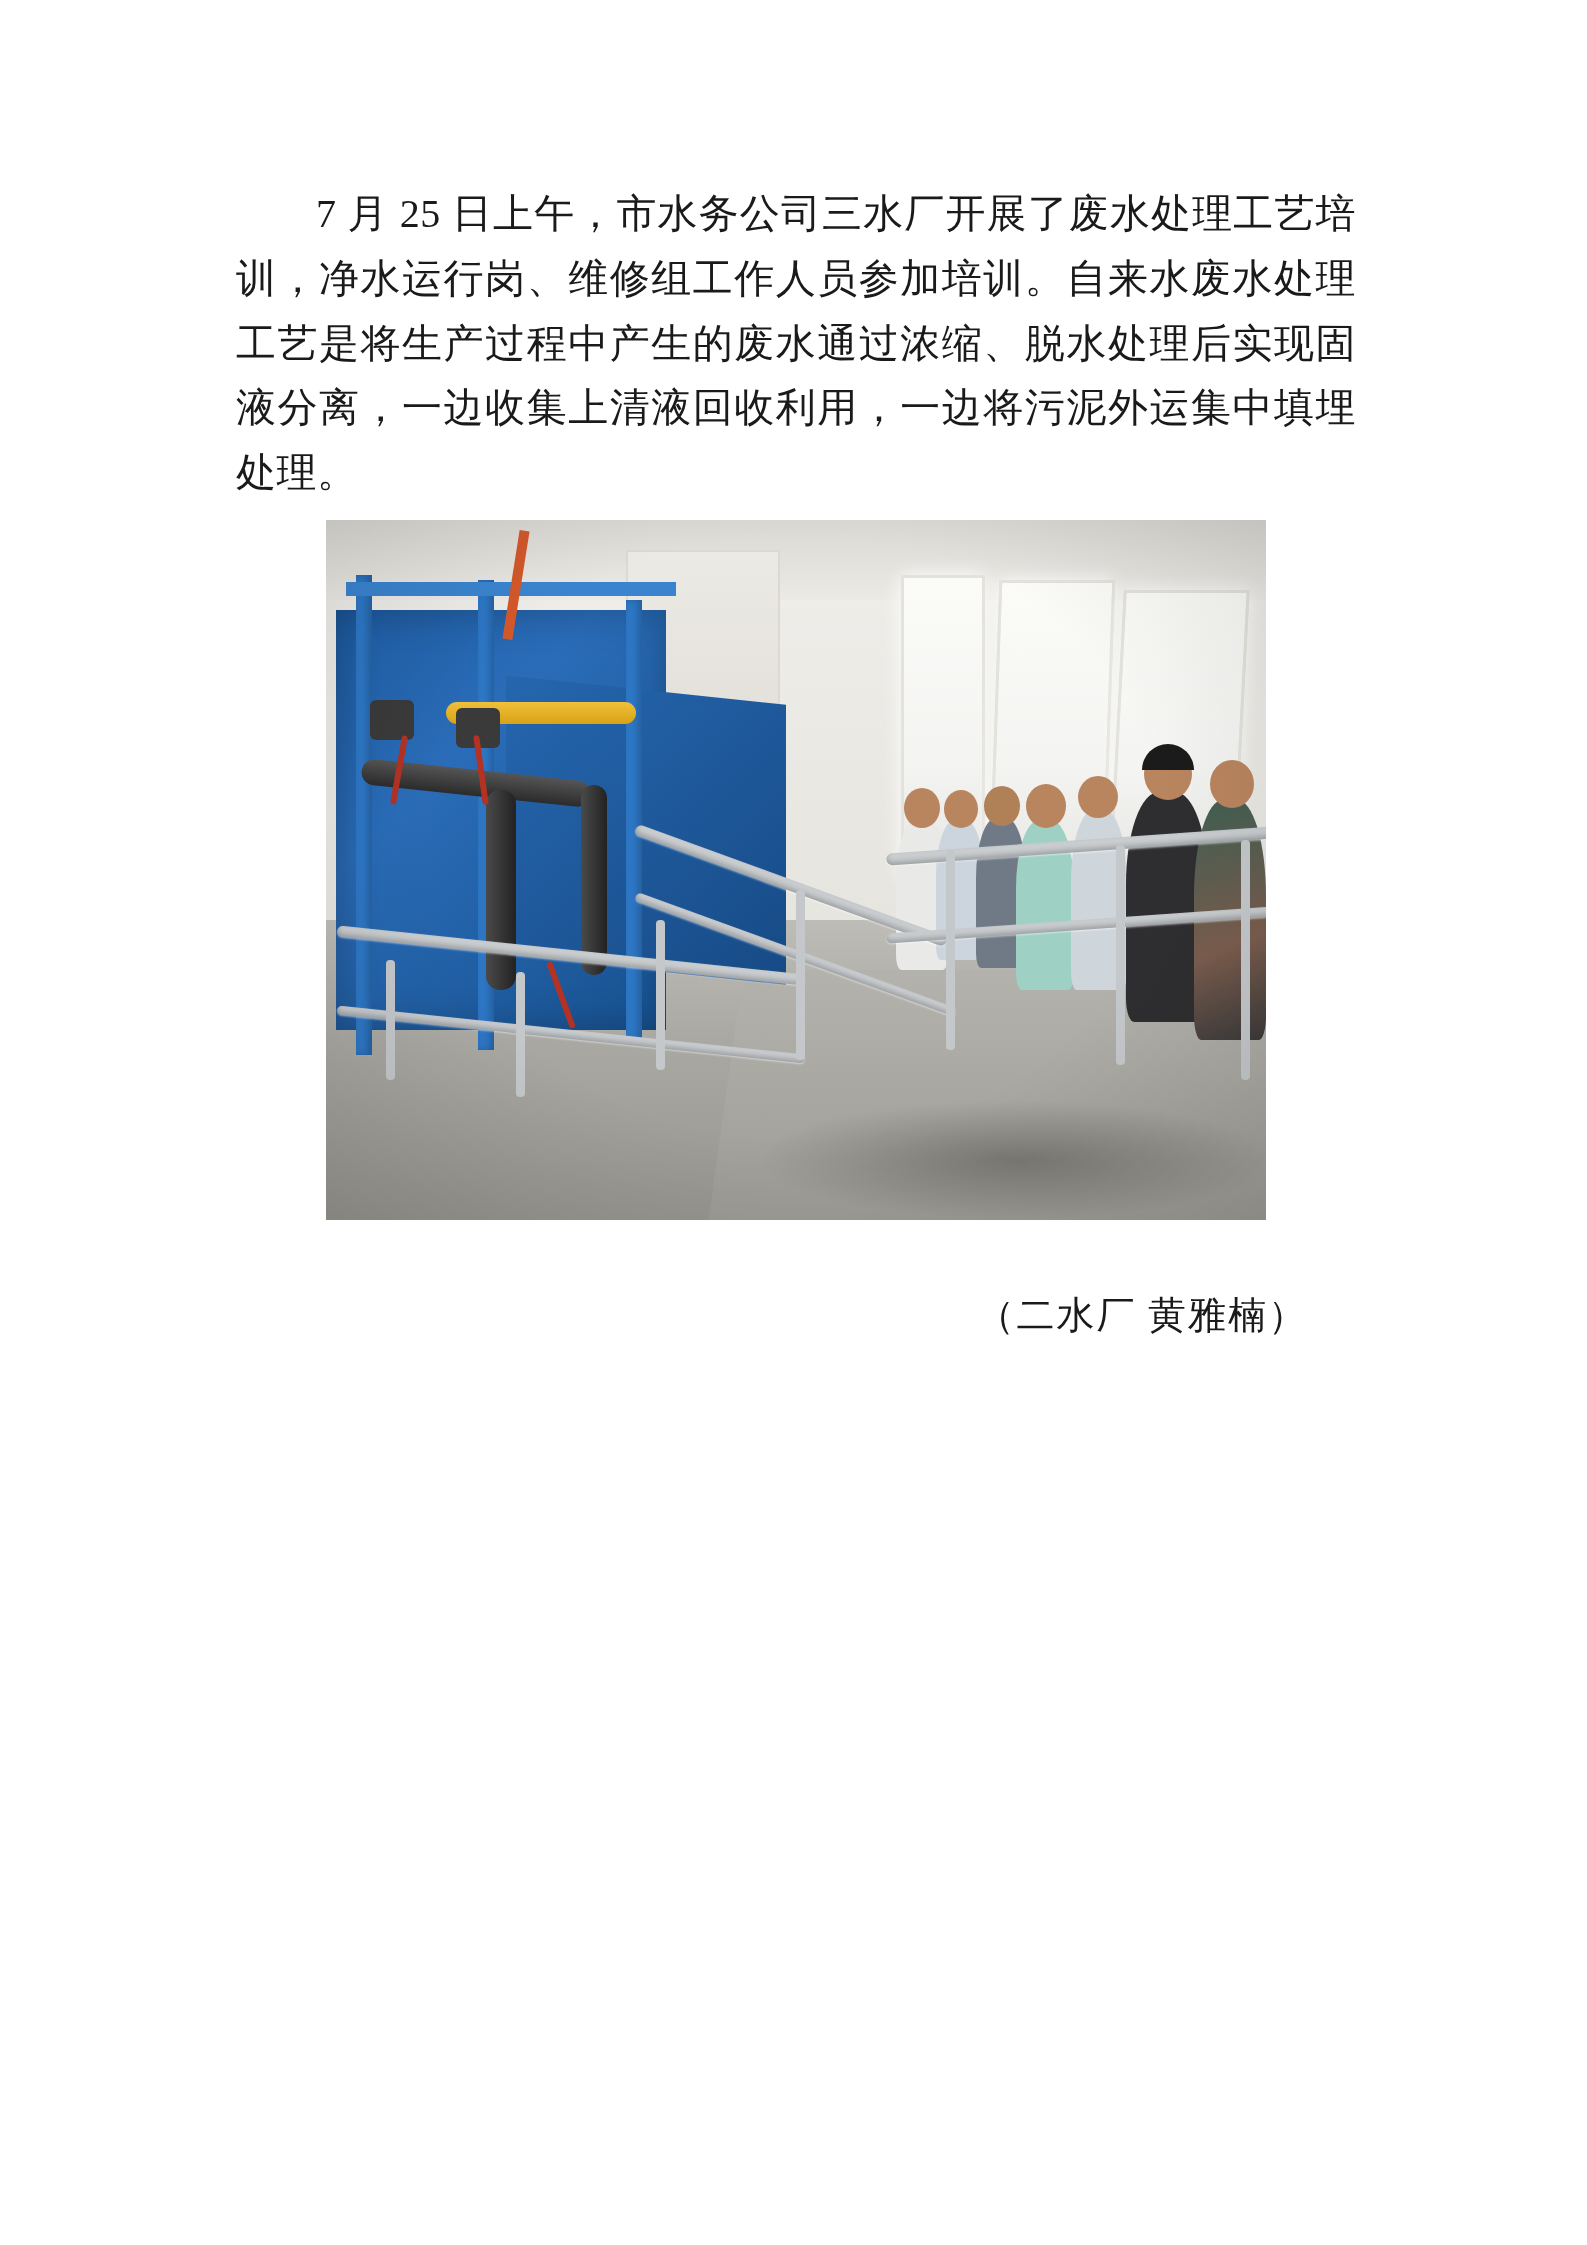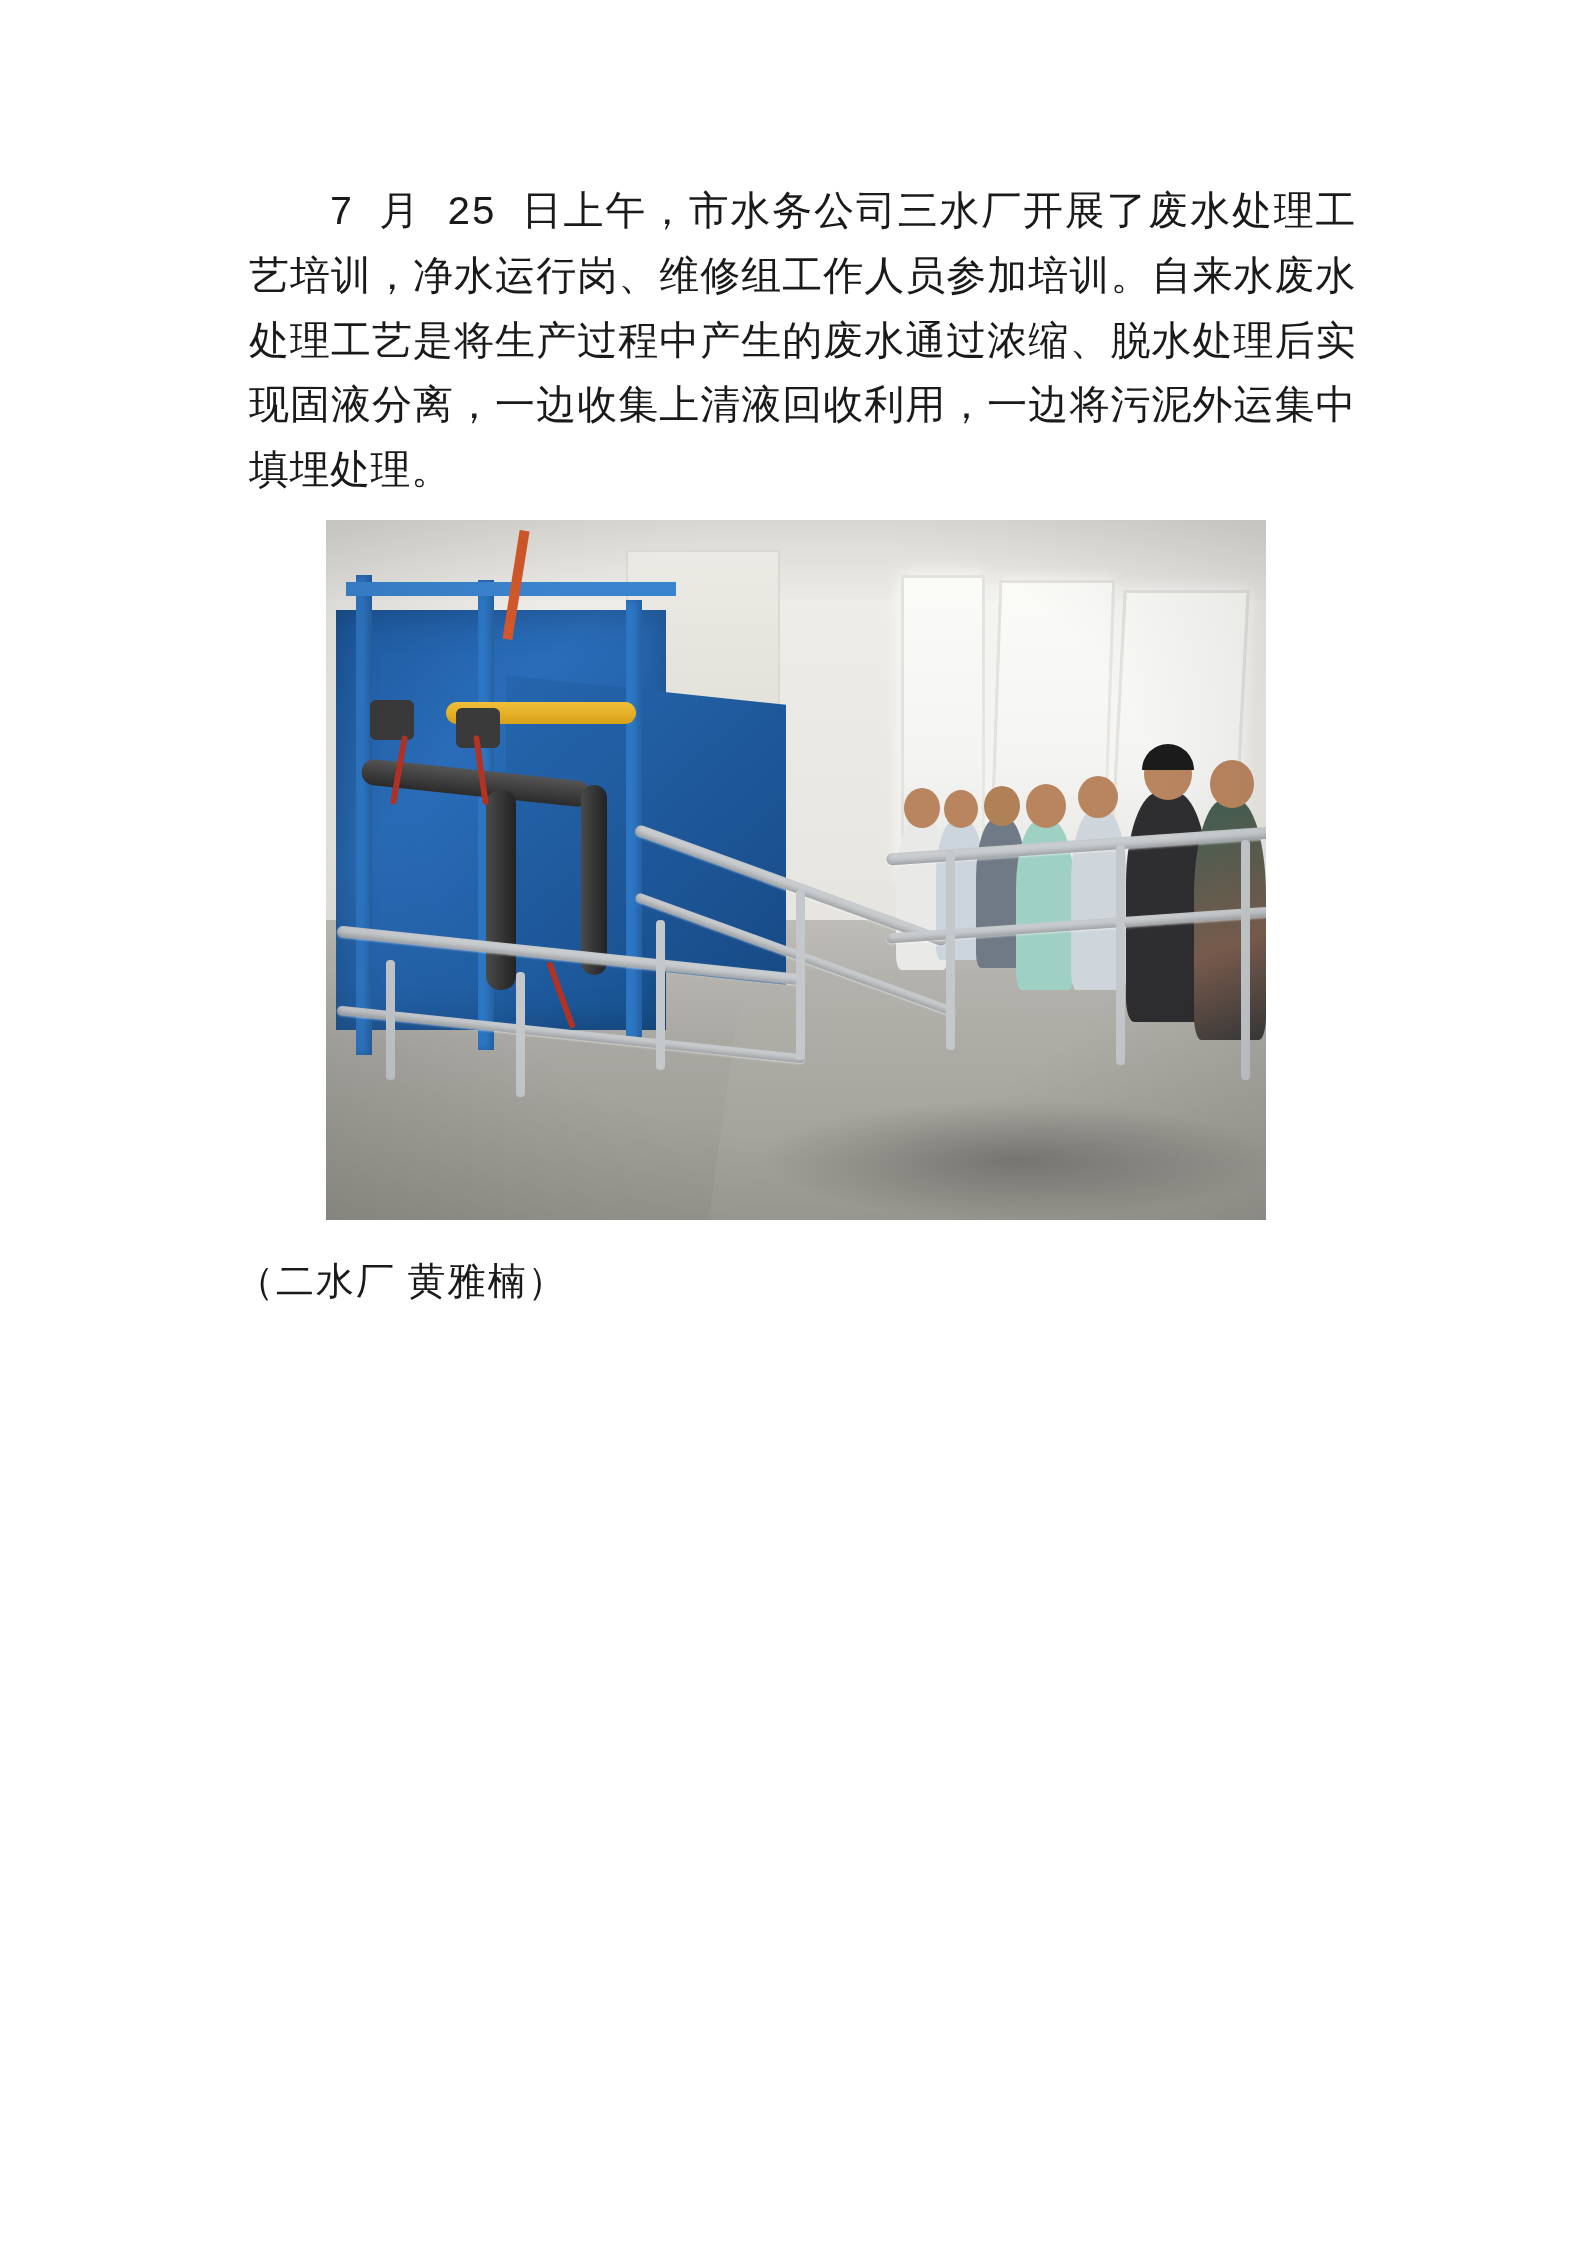--- a/index.html
+++ b/index.html
@@ -23,22 +23,22 @@
     width: 1120px;
   }
   .para {
     font-size: 40px;
     line-height: 1.62;
     color: #1a1a1a;
     text-align: justify;
     text-justify: inter-ideograph;
     text-indent: 2em;
     letter-spacing: 0.5px;
-    margin: 0 0 2px 13px;
-    font-family: Liberation Mono, monospace;
+    margin: 0 0 2px 0;
+    font-family: Liberation Serif, serif;
   }
   .figure-wrap {
     margin-top: 14px;
     display: flex;
     justify-content: center;
   }
   .photo {
     width: 940px;
     height: 700px;
     position: relative;
@@ -179,21 +179,22 @@
   .p-head7 { left: 884px; top: 240px; width: 44px; height: 48px; background:#b9855f; }
   .ph-shadow {
     position: absolute; left: 430px; bottom: 0px; width: 520px; height: 120px;
     background: radial-gradient(ellipse at center, rgba(0,0,0,0.25), rgba(0,0,0,0) 70%);
   }
   .ph-vign {
     position: absolute; inset: 0;
     background: radial-gradient(ellipse at 50% 45%, rgba(0,0,0,0) 55%, rgba(0,0,0,0.12) 100%);
   }
   .signature {
-    margin-top: 36px;
+    margin-top: 70px;
+    text-align: right;
     padding-right: 48px;
     font-size: 38px;
     color: #1a1a1a;
     letter-spacing: 2px;
     font-family: "Liberation Serif", "DejaVu Serif", serif;
   }
 </style>
 </head>
 <body>
 

